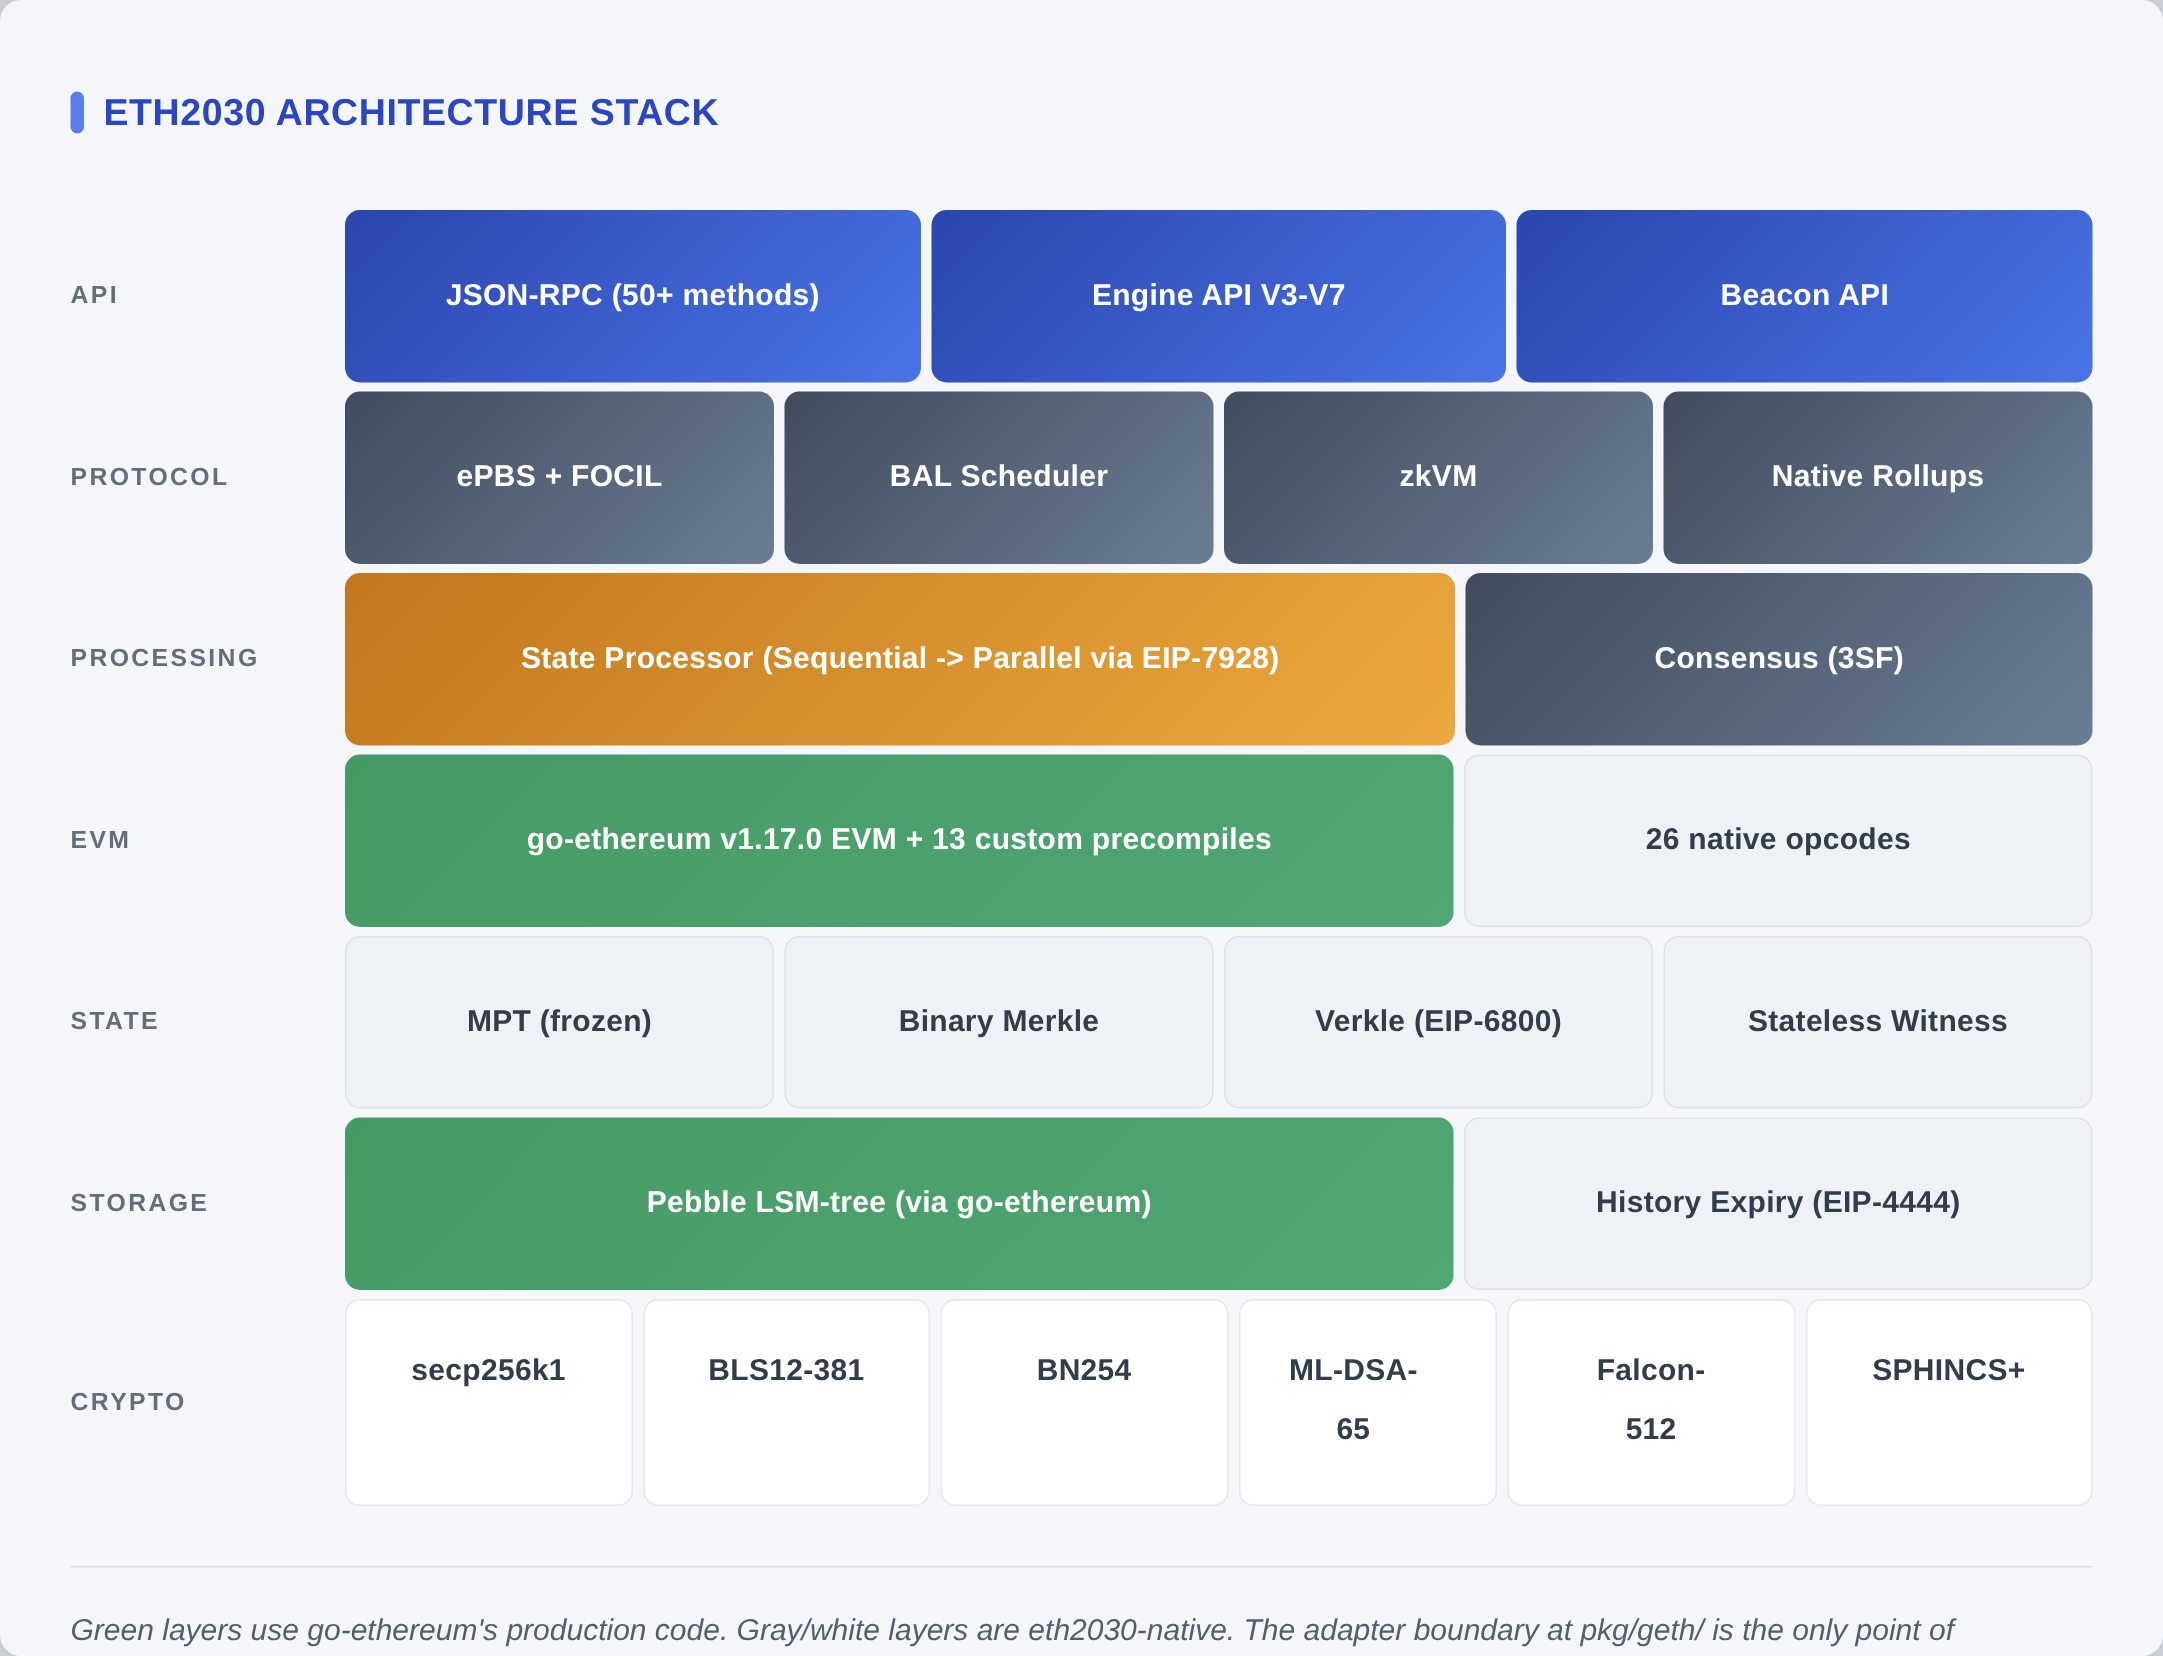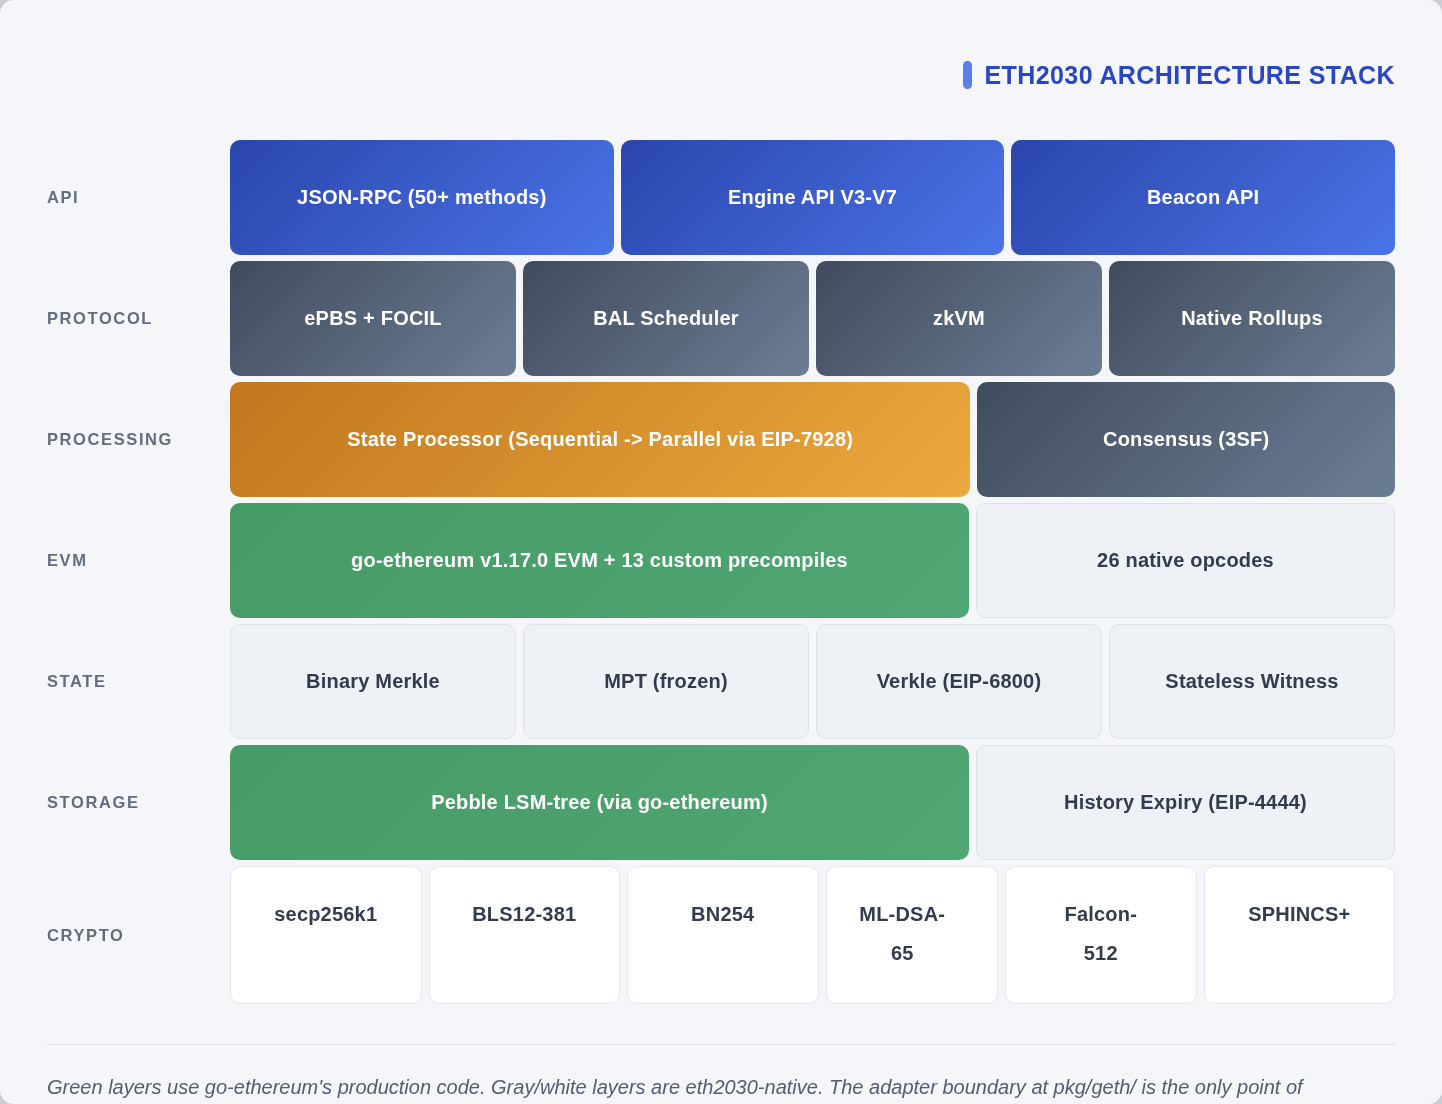--- a/index.html
+++ b/index.html
@@ -13,21 +13,20 @@
     position: absolute;
     inset: 0;
     background: var(--c-page_bg, #f4f6fa);
     border-radius: 14px;
     padding: 60px 47px 0 47px;
   }
   .title-row {
     display: flex;
     align-items: center;
     height: 30px;
-    justify-content: flex-end;
   }
   .accent-bar {
     width: 9px;
     height: 28px;
     border-radius: 5px;
     background: var(--c-accent, #5b7fe9);
     margin-right: 13px;
   }
   .title {
     font-size: 25px;
@@ -181,24 +180,24 @@
           </div>
           <div class="box light" style="flex-grow: 405;">
             <span>26 native opcodes</span>
           </div>
         </div>
       </div>
       <div class="row">
         <div class="row-label">STATE</div>
         <div class="boxes">
           <div class="box light" style="flex-grow: 1;">
+            <span>MPT (frozen)</span>
+          </div>
+          <div class="box light" style="flex-grow: 1;">
             <span>Binary Merkle</span>
-          </div>
-          <div class="box light" style="flex-grow: 1;">
-            <span>MPT (frozen)</span>
           </div>
           <div class="box light" style="flex-grow: 1;">
             <span>Verkle (EIP-6800)</span>
           </div>
           <div class="box light" style="flex-grow: 1;">
             <span>Stateless Witness</span>
           </div>
         </div>
       </div>
       <div class="row">

